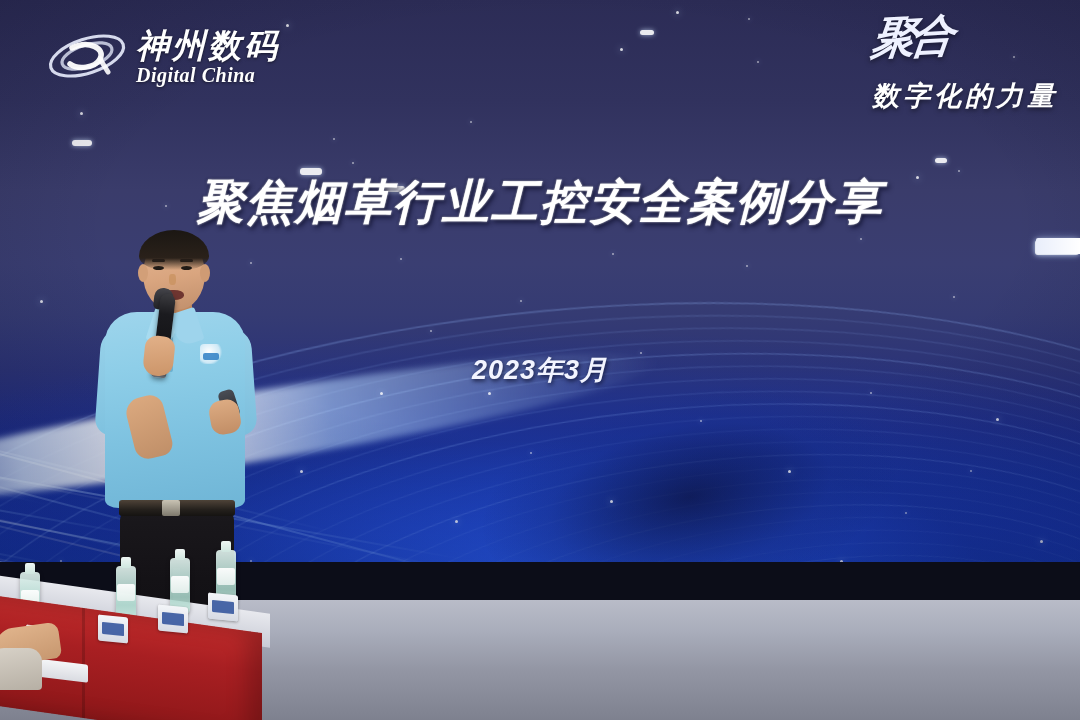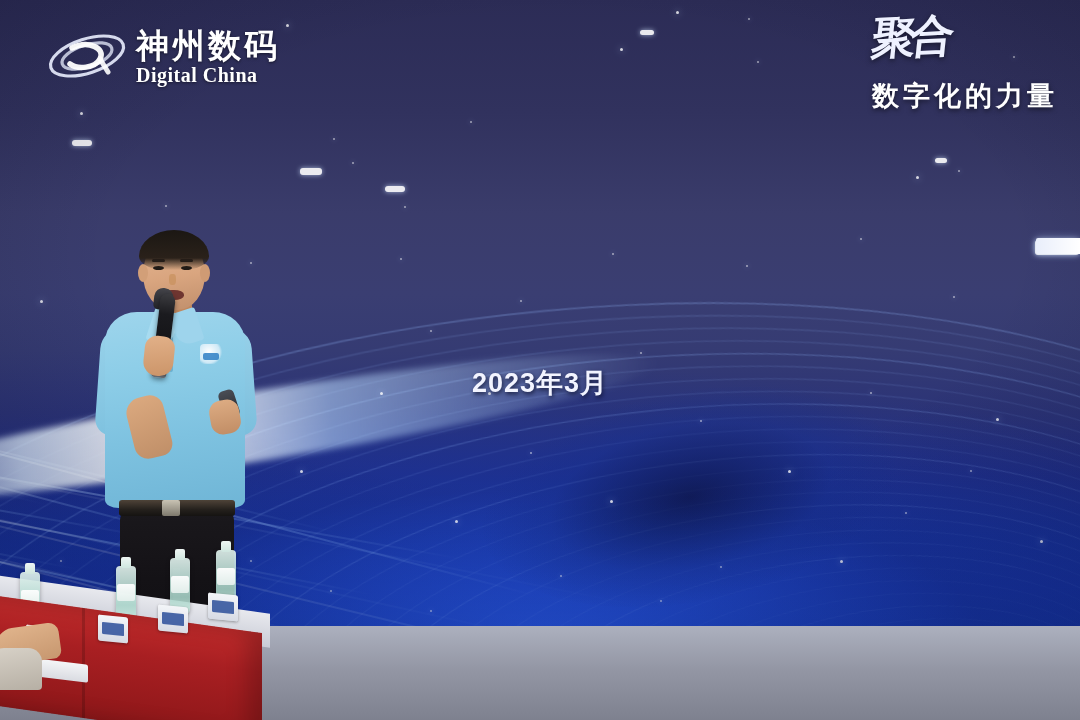--- a/index.html
+++ b/index.html
@@ -13,25 +13,26 @@
   #scene { position:absolute; inset:0; width:1080px; height:720px; overflow:hidden; }
 
   
   .stage-floor {
     position:absolute; left:0; top:600px; width:1080px; height:120px;
     background:linear-gradient(180deg,#b9bcc8 0%,#a9adbb 26%,#9396a4 58%,#7e818f 100%);
   }
 
   
   .led-screen {
-    position:absolute; left:0; top:0; width:1080px; height:626px;
+    position:absolute; left:0; top:0; width:1080px; height:562px;
     overflow:hidden;
     background:
       radial-gradient(120% 70% at 50% 102%, rgba(40,90,235,.85) 0%, rgba(26,54,160,.45) 34%, rgba(0,0,0,0) 62%),
       linear-gradient(180deg,#2c2c56 0%, #31325e 18%, #3a3c6b 34%, #3a3e72 47%, #353b73 56%, #2b3377 66%, #1f2d86 76%, #16309c 86%, #1433ae 94%, #1237b8 100%);
+    font-style: italic;
   }
   
   .led-vignette {
     position:absolute; inset:0;
     background:radial-gradient(100% 90% at 52% 40%, rgba(0,0,0,0) 42%, rgba(8,8,26,.40) 100%);
     pointer-events:none;
   }
 
   
   .streams { position:absolute; left:-320px; top:300px; width:1700px; height:420px; }
@@ -80,21 +81,21 @@
     font-size:47px; font-weight:bold; color:#ffffff;
     letter-spacing:2px;
     line-height:1;
     text-shadow:
       0 0 2px rgba(255,255,255,.9),
       2px 3px 5px rgba(10,12,40,.85),
       -1px -1px 2px rgba(20,22,60,.6);
     white-space:nowrap;
   }
   .screen-date {
-    position:absolute; left:0; top:365px; width:1080px;
+    position:absolute; left:0; top:352px; width:1080px;
     text-align:center;
     font-size:27px; font-weight:bold; color:#f2f4ff;
     letter-spacing:1px;
     text-shadow:1px 2px 4px rgba(10,12,40,.8);
   }
   .screen-company {
     position:absolute; left:0; top:455px; width:1080px;
     text-align:center;
     font-size:31px; font-weight:bold; color:#ffffff;
     letter-spacing:2px;
@@ -462,20 +463,21 @@
       <div class="en">Digital China</div>
     </div>
 
     <div class="logo-theme">
       <div class="cal">聚合</div>
       <div class="sub">数字化的力量</div>
     </div>
 
     <div class="white-bar"></div>
 
+    <div class="screen-title">聚焦烟草行业工控安全案例分享</div>
     <div class="screen-date">2023年3月</div>
   </div>
 
   <div class="speaker">
     <div class="sp-pants"></div>
     <div class="sp-sleeve-l"></div>
     <div class="sp-sleeve-r"></div>
     <div class="sp-shirt"></div>
     <div class="sp-placket"></div>
     <div class="sp-chest-logo"></div>

